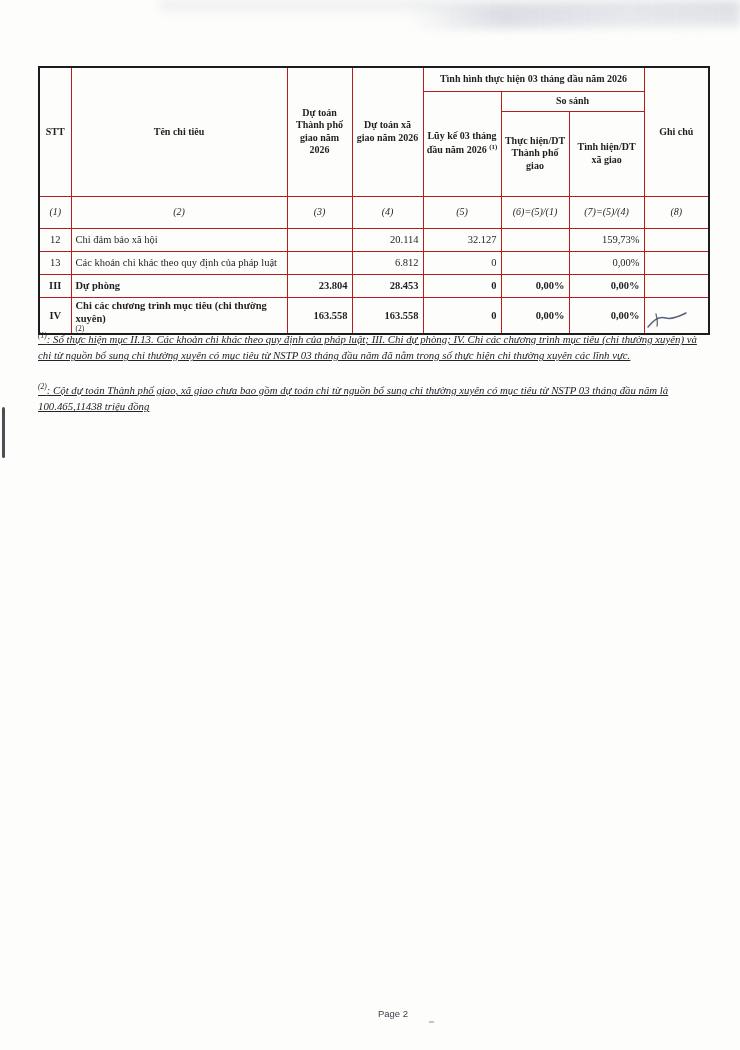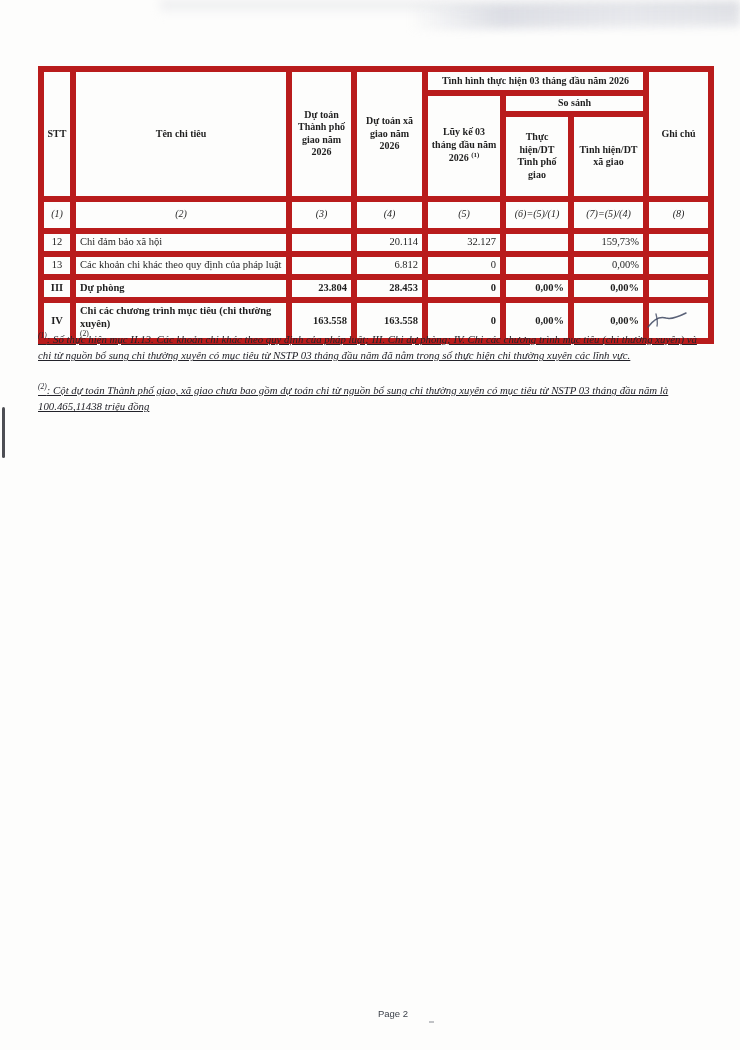--- a/index.html
+++ b/index.html
@@ -37,21 +37,21 @@
   
   .budget-table {
     position: absolute; left: 38px; top: 66px;
     width: 670px;
     border-collapse: collapse;
     table-layout: fixed;
     font-size: 10.5px;
     line-height: 1.25;
   }
   .budget-table th, .budget-table td {
-    border: 6px solid #b91c1c;
+    border: 1px solid #b91c1c;
     padding: 1px 3px;
     overflow: hidden;
     margin-left: 45px;
   }
   .budget-table { border: 2px solid #1d1d21; }
   .budget-table th {
     font-weight: bold;
     text-align: center;
     vertical-align: middle;
     font-size: 10px;
@@ -127,21 +127,21 @@
         <th rowspan="3">Ghi chú</th>
       </tr>
       <tr class="h-band2">
         <th rowspan="2">
           <span>Lũy kế 03 tháng đầu năm 2026</span>
           <sup>(1)</sup>
         </th>
         <th colspan="2">So sánh</th>
       </tr>
       <tr class="h-band3">
-        <th>Thực hiện/DT Tình phố giao</th>
+        <th>Thực hiện/DT Thành phố giao</th>
         <th>Tình hiện/DT xã giao</th>
       </tr>
       <tr class="idx-row">
         <td>(1)</td>
         <td>(2)</td>
         <td>(3)</td>
         <td>(4)</td>
         <td>(5)</td>
         <td>(6)=(5)/(1)</td>
         <td>(7)=(5)/(4)</td>

